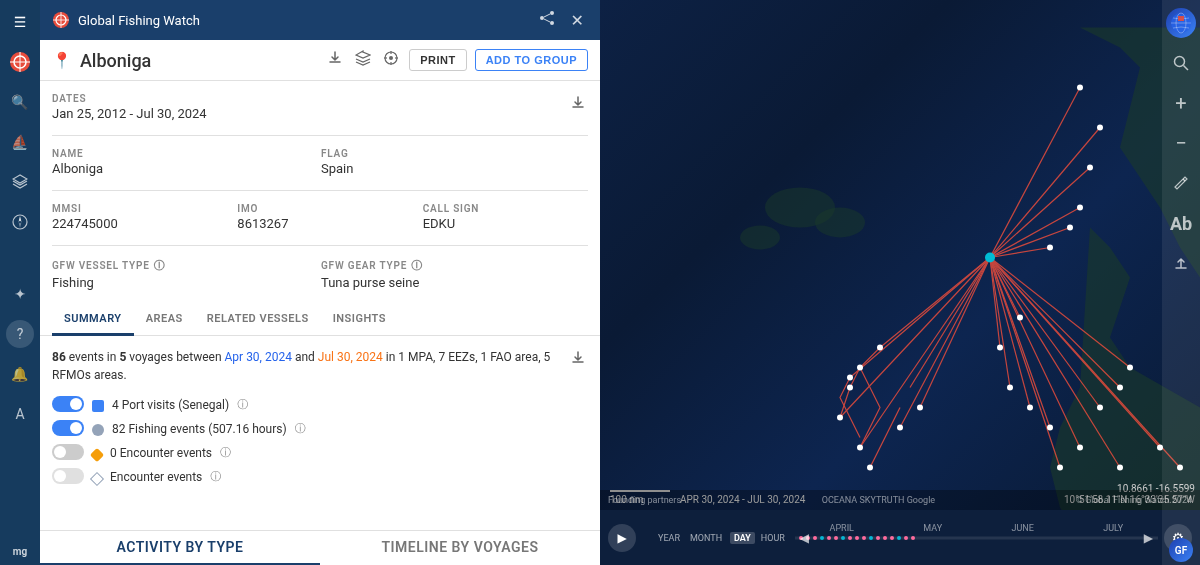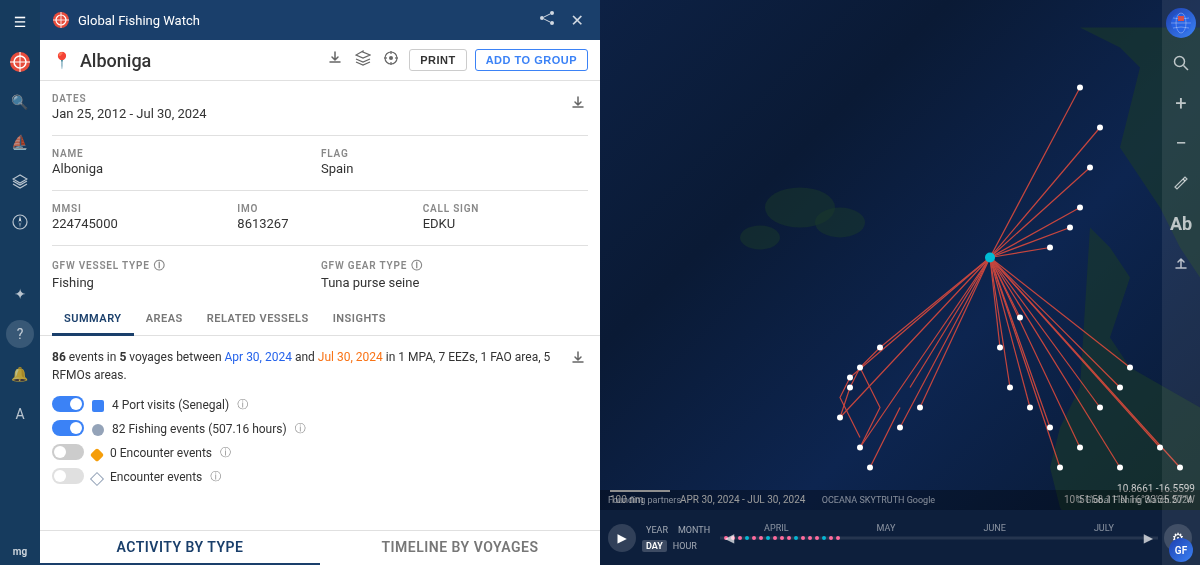--- a/index.html
+++ b/index.html
@@ -424,23 +424,24 @@
       align-items: center;
       justify-content: center;
       cursor: pointer;
       flex-shrink: 0;
       color: #fff;
       font-size: 12px;
     }
 
     .timeline-controls {
       display: flex;
-      flex-direction: column;
+      flex-direction: row;
       gap: 4px;
       flex-shrink: 0;
+      margin-left: 12px;
     }
 
     .time-unit-row {
       display: flex;
       gap: 2px;
     }
 
     .time-unit {
       font-size: 9px;
       color: rgba(255,255,255,0.6);

